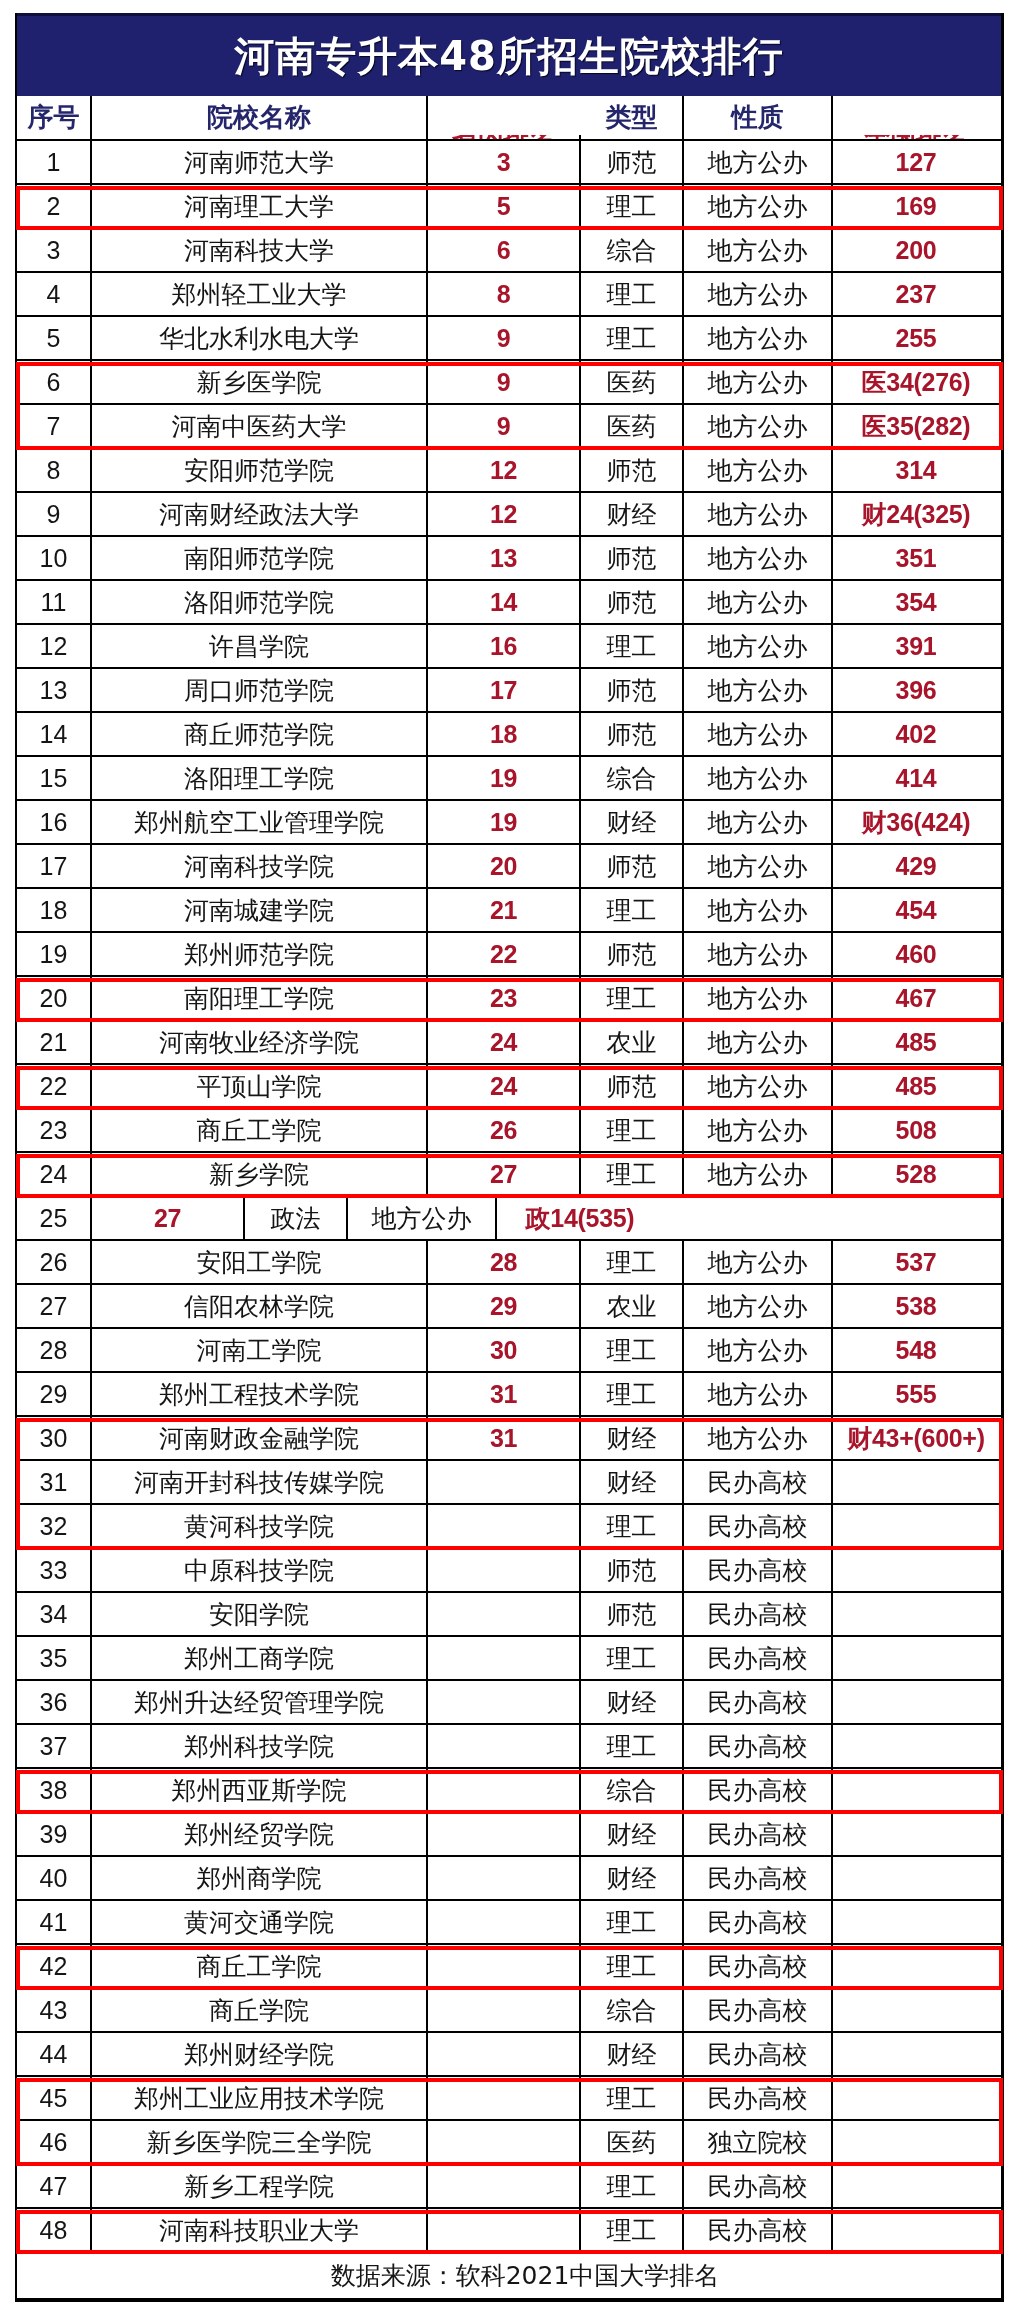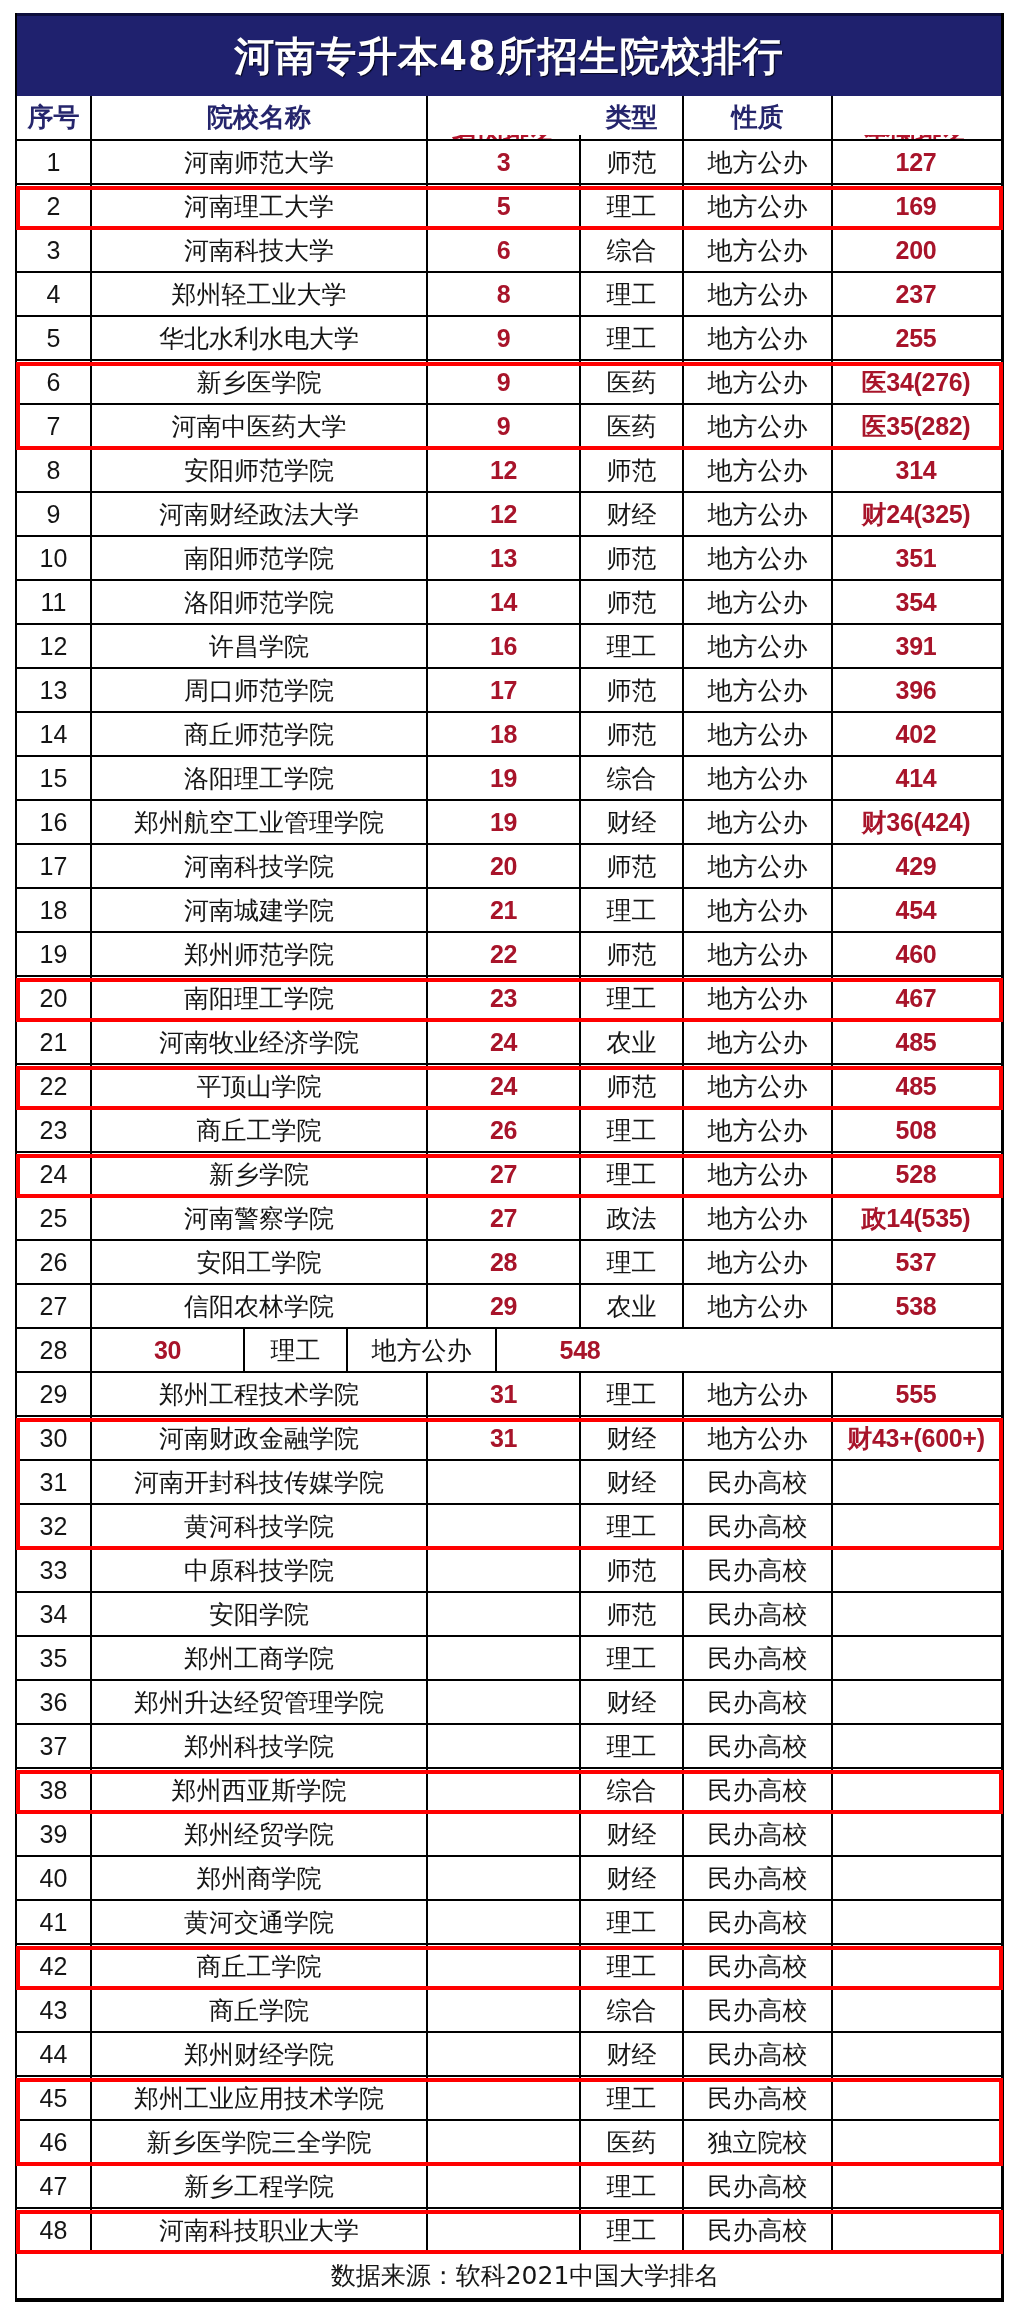--- a/index.html
+++ b/index.html
@@ -226,21 +226,20 @@
   <div class="r">
       <div class="c a">24</div>
       <div class="c b">新乡学院</div>
       <div class="c d rk">27</div>
       <div class="c e">理工</div>
       <div class="c f">地方公办</div>
       <div class="c g rk">528</div>
     </div>
   <div class="r">
       <div class="c a">25</div>
-      <div class="c b">河南警察学院</div>
       <div class="c d rk">27</div>
       <div class="c e">政法</div>
       <div class="c f">地方公办</div>
       <div class="c g rk">政14(535)</div>
     </div>
   <div class="r">
       <div class="c a">26</div>
       <div class="c b">安阳工学院</div>
       <div class="c d rk">28</div>
       <div class="c e">理工</div>
@@ -250,20 +249,21 @@
   <div class="r">
       <div class="c a">27</div>
       <div class="c b">信阳农林学院</div>
       <div class="c d rk">29</div>
       <div class="c e">农业</div>
       <div class="c f">地方公办</div>
       <div class="c g rk">538</div>
     </div>
   <div class="r">
       <div class="c a">28</div>
+      <div class="c b">河南工学院</div>
       <div class="c d rk">30</div>
       <div class="c e">理工</div>
       <div class="c f">地方公办</div>
       <div class="c g rk">548</div>
     </div>
   <div class="r">
       <div class="c a">29</div>
       <div class="c b">郑州工程技术学院</div>
       <div class="c d rk">31</div>
       <div class="c e">理工</div>

